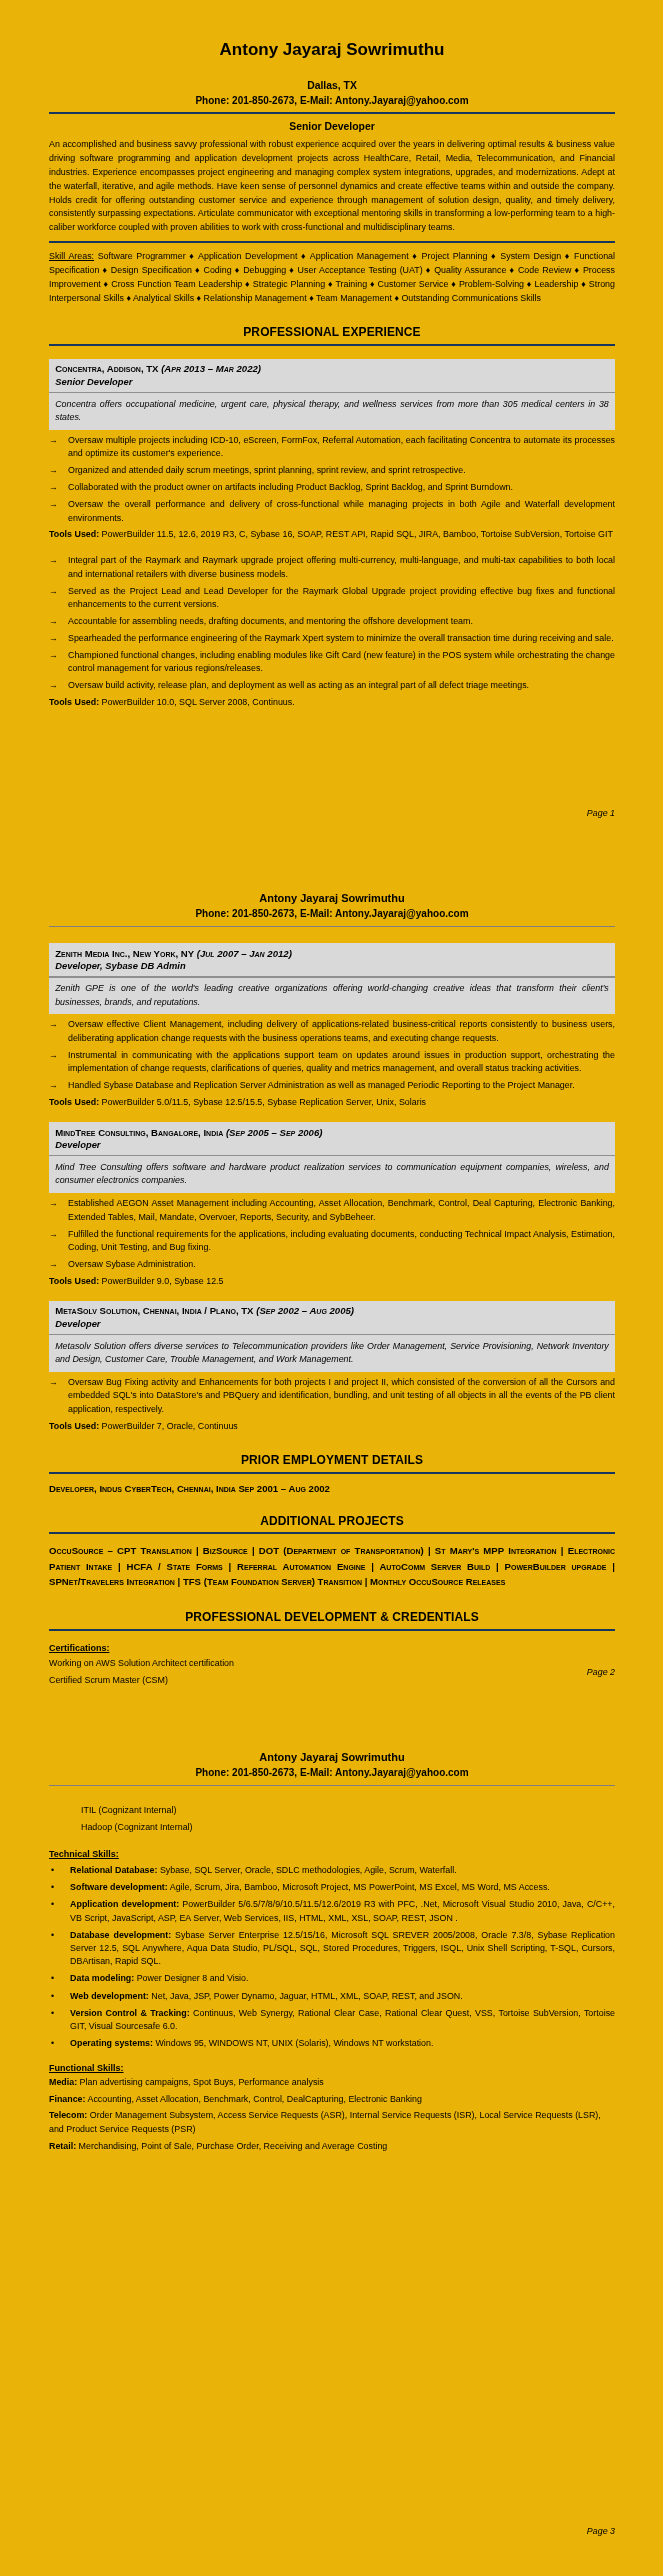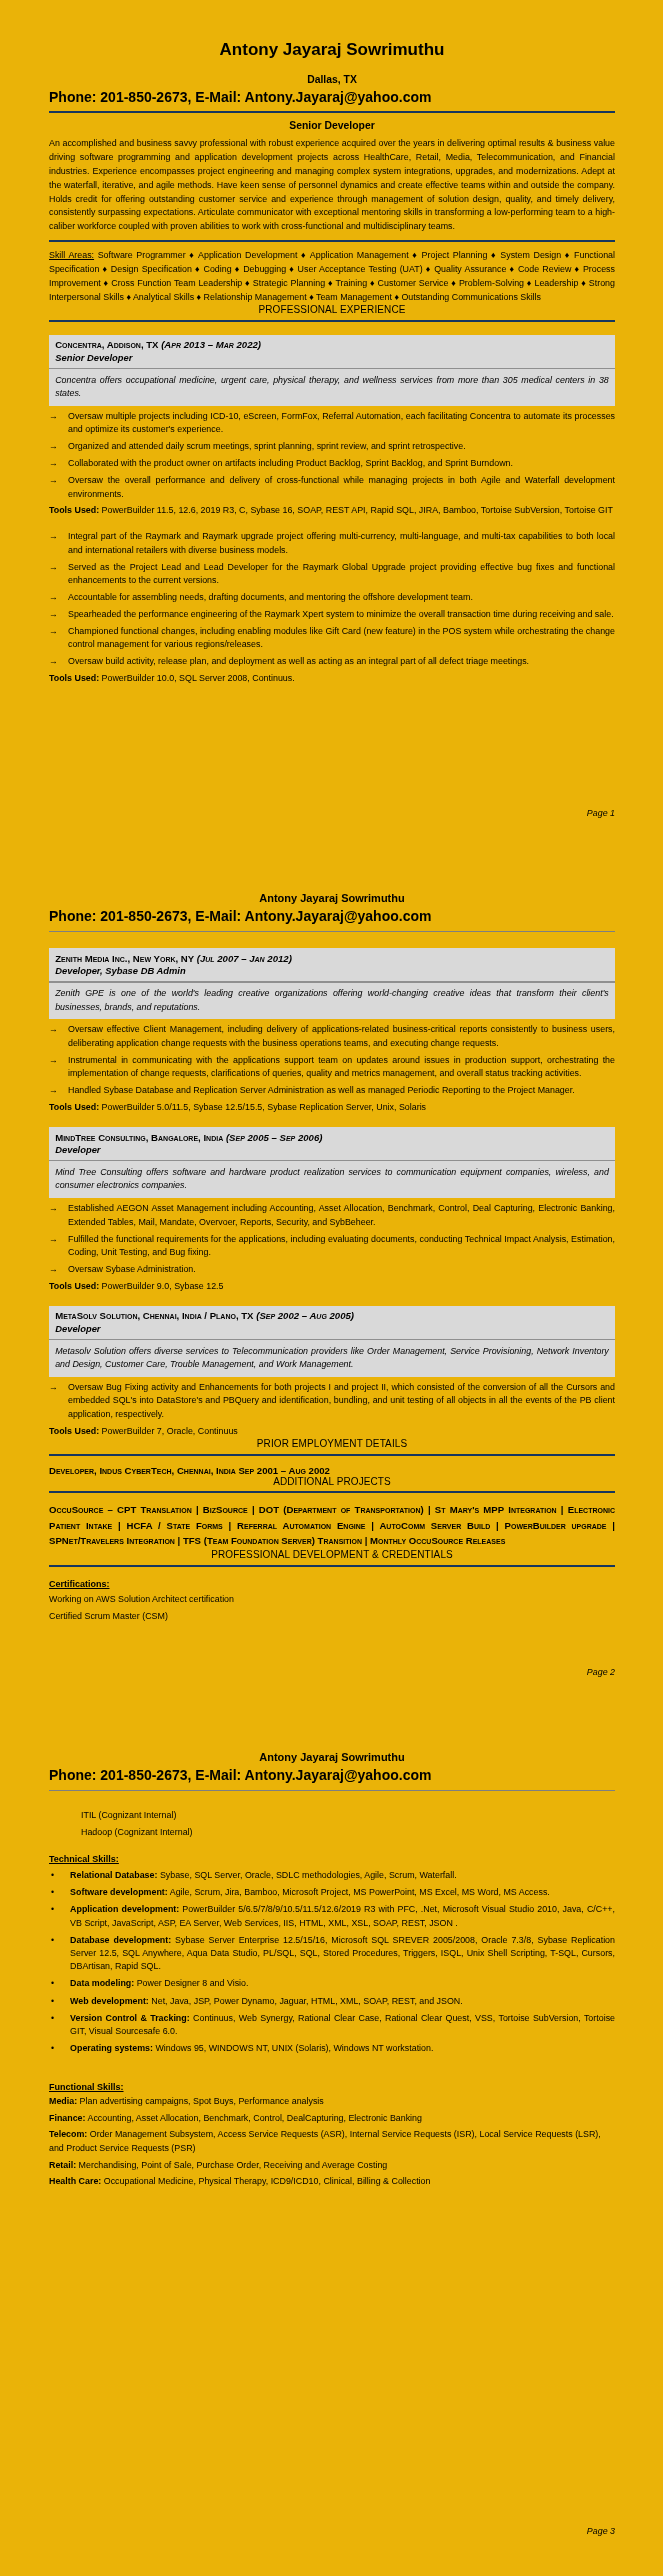--- a/index.html
+++ b/index.html
@@ -4,32 +4,32 @@
 <style>
   html,body { margin:0; padding:0; background:#ffffff; }
   body { width:664px; font-family:"Liberation Sans", sans-serif; color:#000; }
   .page { position:relative; width:664px; height:859px; box-sizing:border-box;
           padding-left:49px; padding-right:49px; overflow:hidden; background:#eab308; }
   #page-1 { padding-top:40px; }
   #page-2, #page-3 { padding-top:33px; }
 
   .name-lg { font-size:17px; font-weight:bold; text-align:center; margin:0; }
   .name-sm { font-size:11px; font-weight:bold; text-align:center; margin:0; }
-  .location { font-size:10.4px; font-weight:bold; text-align:center; margin:14px 0 0; }
-  .contact  { font-size:14px; font-weight:bold; margin:3.6px 0 0; }
+  .location { font-size:10.4px; font-weight:bold; text-align:center; margin:20px 0 0; }
+  .contact  { font-size:10px; font-weight:bold; text-align:center; margin:3.6px 0 0; }
 
   .rule-navy { height:2.1px; background:#17365D; margin:6.2px 0 0; }
   .rule-gray { height:1.6px; background:#7f7f7f; margin:7.3px 0 0; }
 
   .doc-title { font-size:10.4px; font-weight:bold; text-align:center; margin:6.8px 0 0; }
 
   .para { font-size:8.9px; line-height:1.55; text-align:justify; margin:6.8px 0 0; }
   .u-label { font-weight:normal; text-decoration:underline; }
 
-  .section-h { font-size:10px; font-weight:normal; text-align:center; margin:0 0 0; letter-spacing:0.1px; }
+  .section-h { font-size:12px; font-weight:bold; text-align:center; margin:20px 0 0; letter-spacing:0.1px; }
   .section-h + .rule-navy { margin-top:4.7px; }
 
   .job { margin-top:12.5px; }
   .job-top { background:#D9D9D9; padding:4.7px 6.2px 5.2px; }
   .company { font-size:9.6px; font-weight:bold; font-variant:small-caps; }
   .company .dates { font-style:italic; }
   .role { font-size:9.4px; font-weight:bold; font-style:italic; margin-top:1.6px; }
   .job-divider { height:1.6px; background:#8f8f8f; margin:4.7px -6.2px; }
   .job-desc { font-size:8.9px; font-style:italic; line-height:1.5; text-align:justify; }
 
@@ -42,21 +42,21 @@
   .tools { font-size:8.9px; line-height:1.5; margin-top:3.6px; }
   .b { font-weight:bold; }
 
   .smallcaps-line { font-size:9.6px; font-weight:bold; font-variant:small-caps; margin-top:8.9px; }
   .projects-para { font-size:9.6px; font-weight:bold; font-variant:small-caps; line-height:1.62; text-align:justify; margin-top:8.9px; }
 
   .cred-head { font-size:9px; font-weight:bold; text-decoration:underline; margin-top:12.5px; }
   .cred-item { font-size:8.9px; line-height:1.55; margin-top:3.6px; }
   .plain-line { font-size:8.9px; line-height:1.6; margin-top:2.1px;margin-left:32px; }
   .fn-line { font-size:8.9px; line-height:1.6; margin-top:2.1px; }
-  .fn-block { margin-top:26px; }
+  .fn-block { margin-top:12px; }
   .tech-head-gap { margin-top:15.6px; }
 
   .page-num { position:absolute; right:49px; bottom:41px; font-size:8.9px; font-style:italic;padding-left:6px; }
 </style>
 </head>
 <body>
 
 <div class="page" id="page-1">
   <h1 class="name-lg">Antony Jayaraj Sowrimuthu</h1>
   <div class="location">Dallas, TX</div>
@@ -272,18 +272,17 @@
         <span class="bullet-text"><span class="b">Operating systems:</span> <span>Windows 95, WINDOWS NT, UNIX (Solaris), Windows NT workstation.</span></span>
       </div>
   </div>
 
   <div class="fn-block">
     <div class="cred-head" style="margin-top:0;">Functional Skills:</div>
     <div class="fn-line"><span class="b">Media:</span> <span>Plan advertising campaigns, Spot Buys, Performance analysis</span></div>
     <div class="fn-line"><span class="b">Finance:</span> <span>Accounting, Asset Allocation, Benchmark, Control, DealCapturing, Electronic Banking</span></div>
     <div class="fn-line"><span class="b">Telecom:</span> <span>Order Management Subsystem, Access Service Requests (ASR), Internal Service Requests (ISR), Local Service Requests (LSR), and Product Service Requests (PSR)</span></div>
     <div class="fn-line"><span class="b">Retail:</span> <span>Merchandising, Point of Sale, Purchase Order, Receiving and Average Costing</span></div>
-    <div class="fn-line"><span class="b">Health Care:</span> <span>Occupational Medicine, Physical Therapy, ICD9/ICD10, Clinical, Billing &amp; Collection</span></div>
   </div>
 
   <div class="page-num">Page 3</div>
 </div>
 
 
 </body></html>

